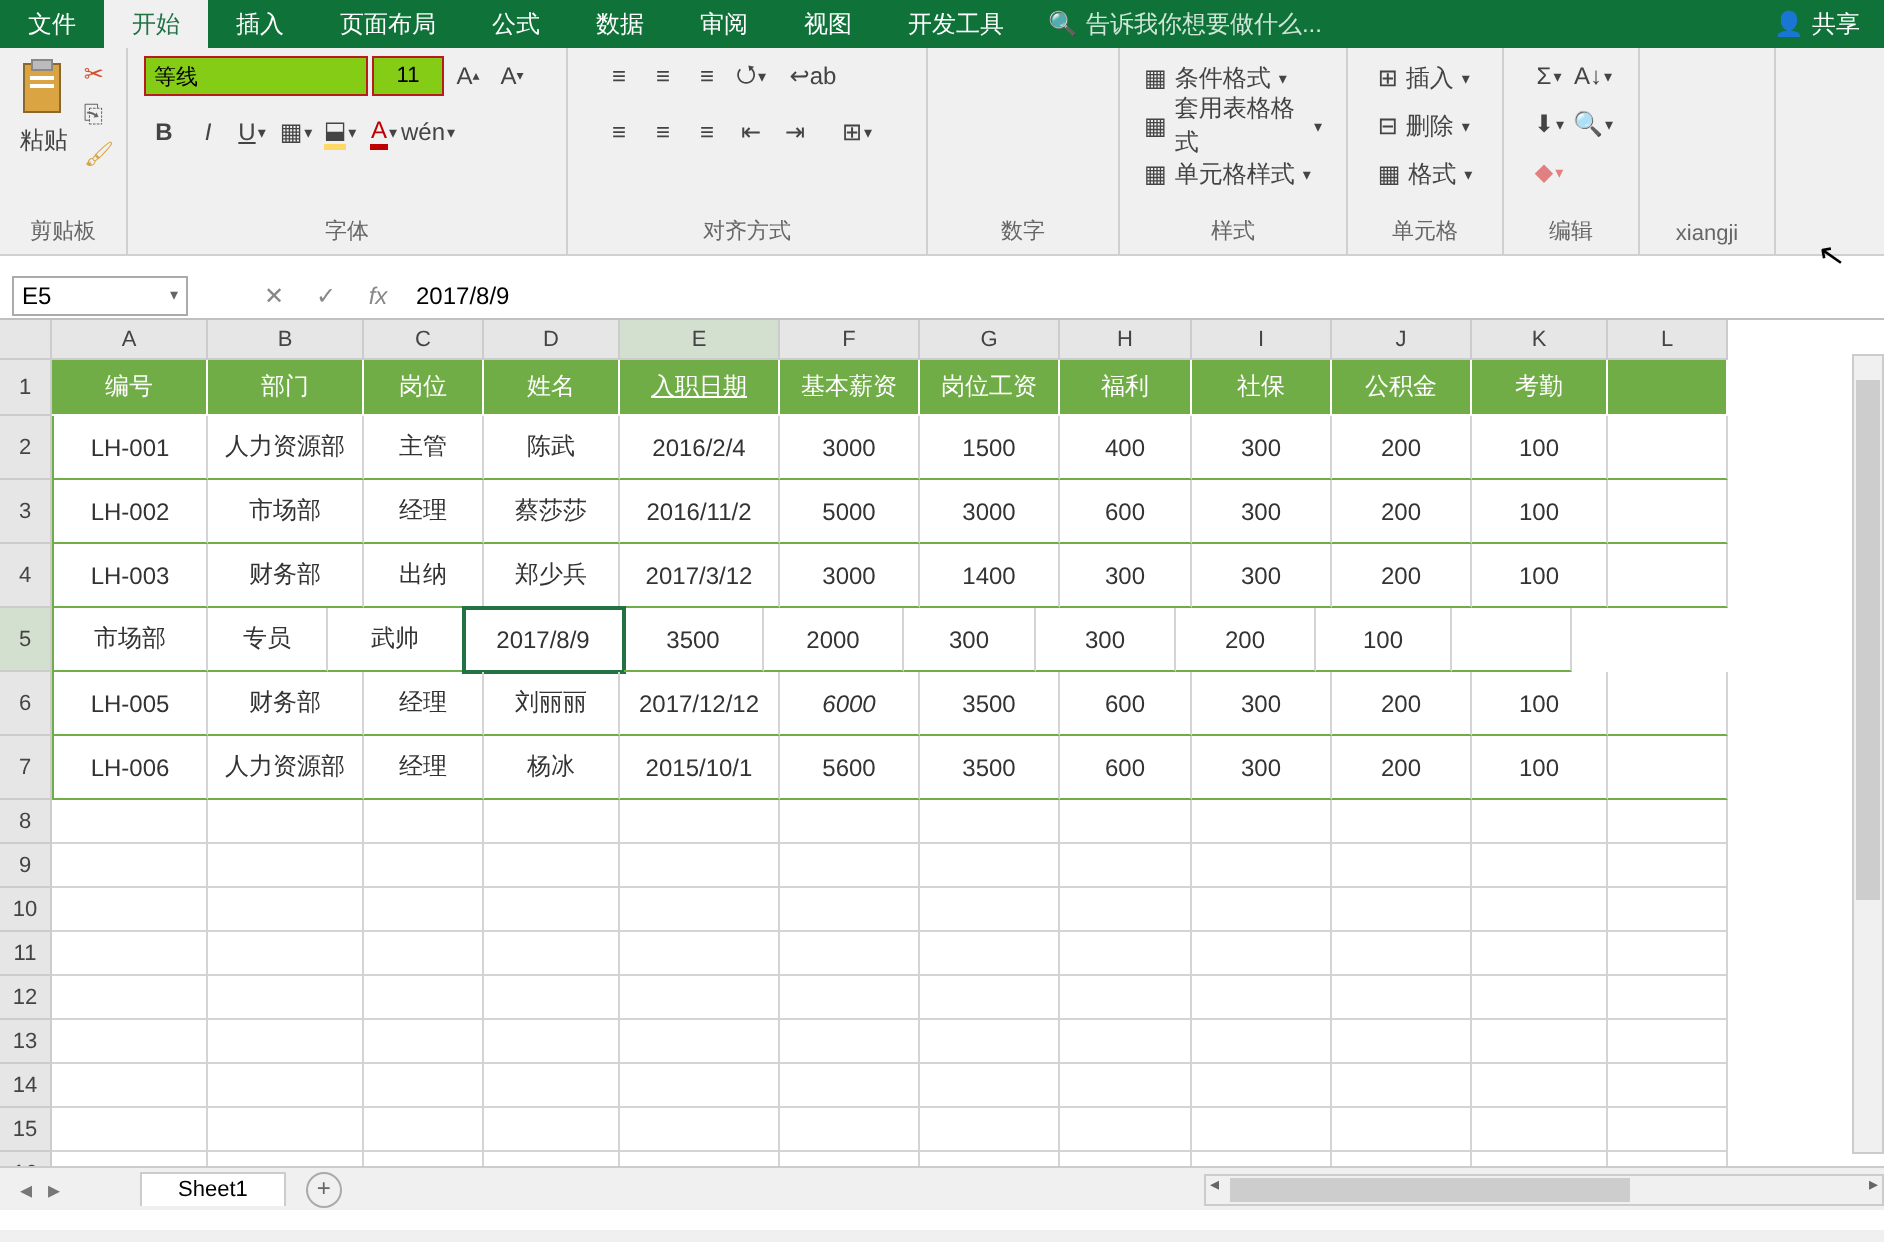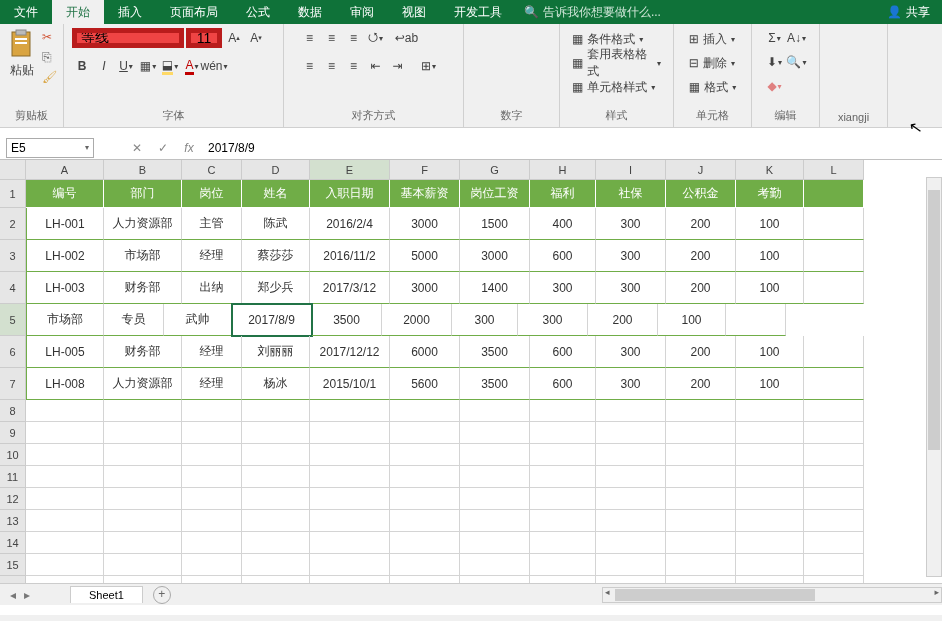--- a/index.html
+++ b/index.html
@@ -9,21 +9,21 @@
 .tab.active{background:#f0f0f0;color:#217346;}
 .tell-me{color:#d0e6d8;margin-left:8px;display:flex;align-items:center;gap:4px;}
 .share{color:#fff;margin-left:auto;margin-right:12px;display:flex;align-items:center;gap:4px;}
 .ribbon{background:#f0f0f0;height:104px;display:flex;border-bottom:1px solid #d0d0d0;}
 .group{border-right:1px solid #d0d0d0;padding:4px 8px 0;display:flex;flex-direction:column;align-items:center;height:100%;}
 .group-label{margin-top:auto;color:#666;font-size:11px;padding:2px 0 4px;}
 .group-body{display:flex;align-items:flex-start;gap:4px;flex:1;}
 .vbtn{display:flex;flex-direction:column;align-items:center;gap:2px;color:#444;font-size:11px;}
 .ico-lg{width:32px;height:32px;}
 .font-row{display:flex;gap:2px;align-items:center;margin-bottom:4px;}
-.combo{border:5px solid #b91c1c;background:#ef4444;height:20px;font-size:14px;}
+.combo{border:1px solid #b91c1c;background:#84cc16;height:20px;font-size:11px;}
 .btnsm{width:20px;height:20px;border:none;background:transparent;color:#444;font-size:12px;display:inline-flex;align-items:center;justify-content:center;}
 .btnsm.dd::after{content:"▾";font-size:8px;margin-left:1px;}
 .nf-row{display:flex;gap:2px;align-items:center;}
 .cell-btn{display:flex;align-items:center;gap:4px;height:22px;color:#444;font-size:11px;padding:0 4px;}
 .formula-bar{background:#fff;height:24px;border-bottom:1px solid #c0c0c0;display:flex;align-items:center;margin-top:8px;}
 .name-box{width:88px;height:20px;border:1px solid #ababab;padding:0 4px;display:flex;align-items:center;margin-left:6px;}
 .name-box::after{content:"▾";margin-left:auto;font-size:8px;color:#666;}
 .fbar-btn{width:26px;text-align:center;color:#888;}
 .fbar-input{flex:1;border:none;outline:none;padding:0 6px;}
 .grid-area{position:relative;background:#fff;}
@@ -262,21 +262,21 @@
       <div class="rh" style="height: 22px;">14</div>
       <div class="rh" style="height: 22px;">15</div>
       <div class="rh" style="height: 22px;">16</div>
     </div>
   <div class="cells" id="cells">
       <div class="row hdr-row">
         <div class="cell" style="width: 78px; height: 28px;">编号</div>
         <div class="cell" style="width: 78px; height: 28px;">部门</div>
         <div class="cell" style="width: 60px; height: 28px;">岗位</div>
         <div class="cell" style="width: 68px; height: 28px; text-align: center;">姓名</div>
-        <div class="cell" style="width: 80px; height: 28px;">入职日期</div>
+        <div class="cell" style="width: 80px; height: 28px; text-decoration: underline;">入职日期</div>
         <div class="cell" style="width: 70px; height: 28px;">基本薪资</div>
         <div class="cell" style="width: 70px; height: 28px;">岗位工资</div>
         <div class="cell" style="width: 66px; height: 28px;">福利</div>
         <div class="cell" style="width: 70px; height: 28px;">社保</div>
         <div class="cell" style="width: 70px; height: 28px;">公积金</div>
         <div class="cell" style="width: 68px; height: 28px;">考勤</div>
         <div class="cell" style="width: 60px; height: 28px;"></div>
       </div>
       <div class="row data-row">
         <div class="cell" style="width: 78px; height: 32px;">LH-001</div>
@@ -332,30 +332,30 @@
         <div class="cell" style="width: 70px; height: 32px;">200</div>
         <div class="cell" style="width: 68px; height: 32px;">100</div>
         <div class="cell" style="width: 60px; height: 32px;"></div>
       </div>
       <div class="row data-row">
         <div class="cell" style="width: 78px; height: 32px;">LH-005</div>
         <div class="cell" style="width: 78px; height: 32px;">财务部</div>
         <div class="cell" style="width: 60px; height: 32px;">经理</div>
         <div class="cell" style="width: 68px; height: 32px;">刘丽丽</div>
         <div class="cell" style="width: 80px; height: 32px;">2017/12/12</div>
-        <div class="cell" style="width: 70px; height: 32px;">6000</div>
+        <div class="cell" style="width: 70px; height: 32px; font-style: italic;">6000</div>
         <div class="cell" style="width: 70px; height: 32px;">3500</div>
         <div class="cell" style="width: 66px; height: 32px;">600</div>
         <div class="cell" style="width: 70px; height: 32px;">300</div>
         <div class="cell" style="width: 70px; height: 32px;">200</div>
         <div class="cell" style="width: 68px; height: 32px;">100</div>
         <div class="cell" style="width: 60px; height: 32px;"></div>
       </div>
       <div class="row data-row">
-        <div class="cell" style="width: 78px; height: 32px;">LH-008</div>
+        <div class="cell" style="width: 78px; height: 32px;">LH-006</div>
         <div class="cell" style="width: 78px; height: 32px;">人力资源部</div>
         <div class="cell" style="width: 60px; height: 32px;">经理</div>
         <div class="cell" style="width: 68px; height: 32px;">杨冰</div>
         <div class="cell" style="width: 80px; height: 32px;">2015/10/1</div>
         <div class="cell" style="width: 70px; height: 32px;">5600</div>
         <div class="cell" style="width: 70px; height: 32px;">3500</div>
         <div class="cell" style="width: 66px; height: 32px;">600</div>
         <div class="cell" style="width: 70px; height: 32px;">300</div>
         <div class="cell" style="width: 70px; height: 32px;">200</div>
         <div class="cell" style="width: 68px; height: 32px;">100</div>

